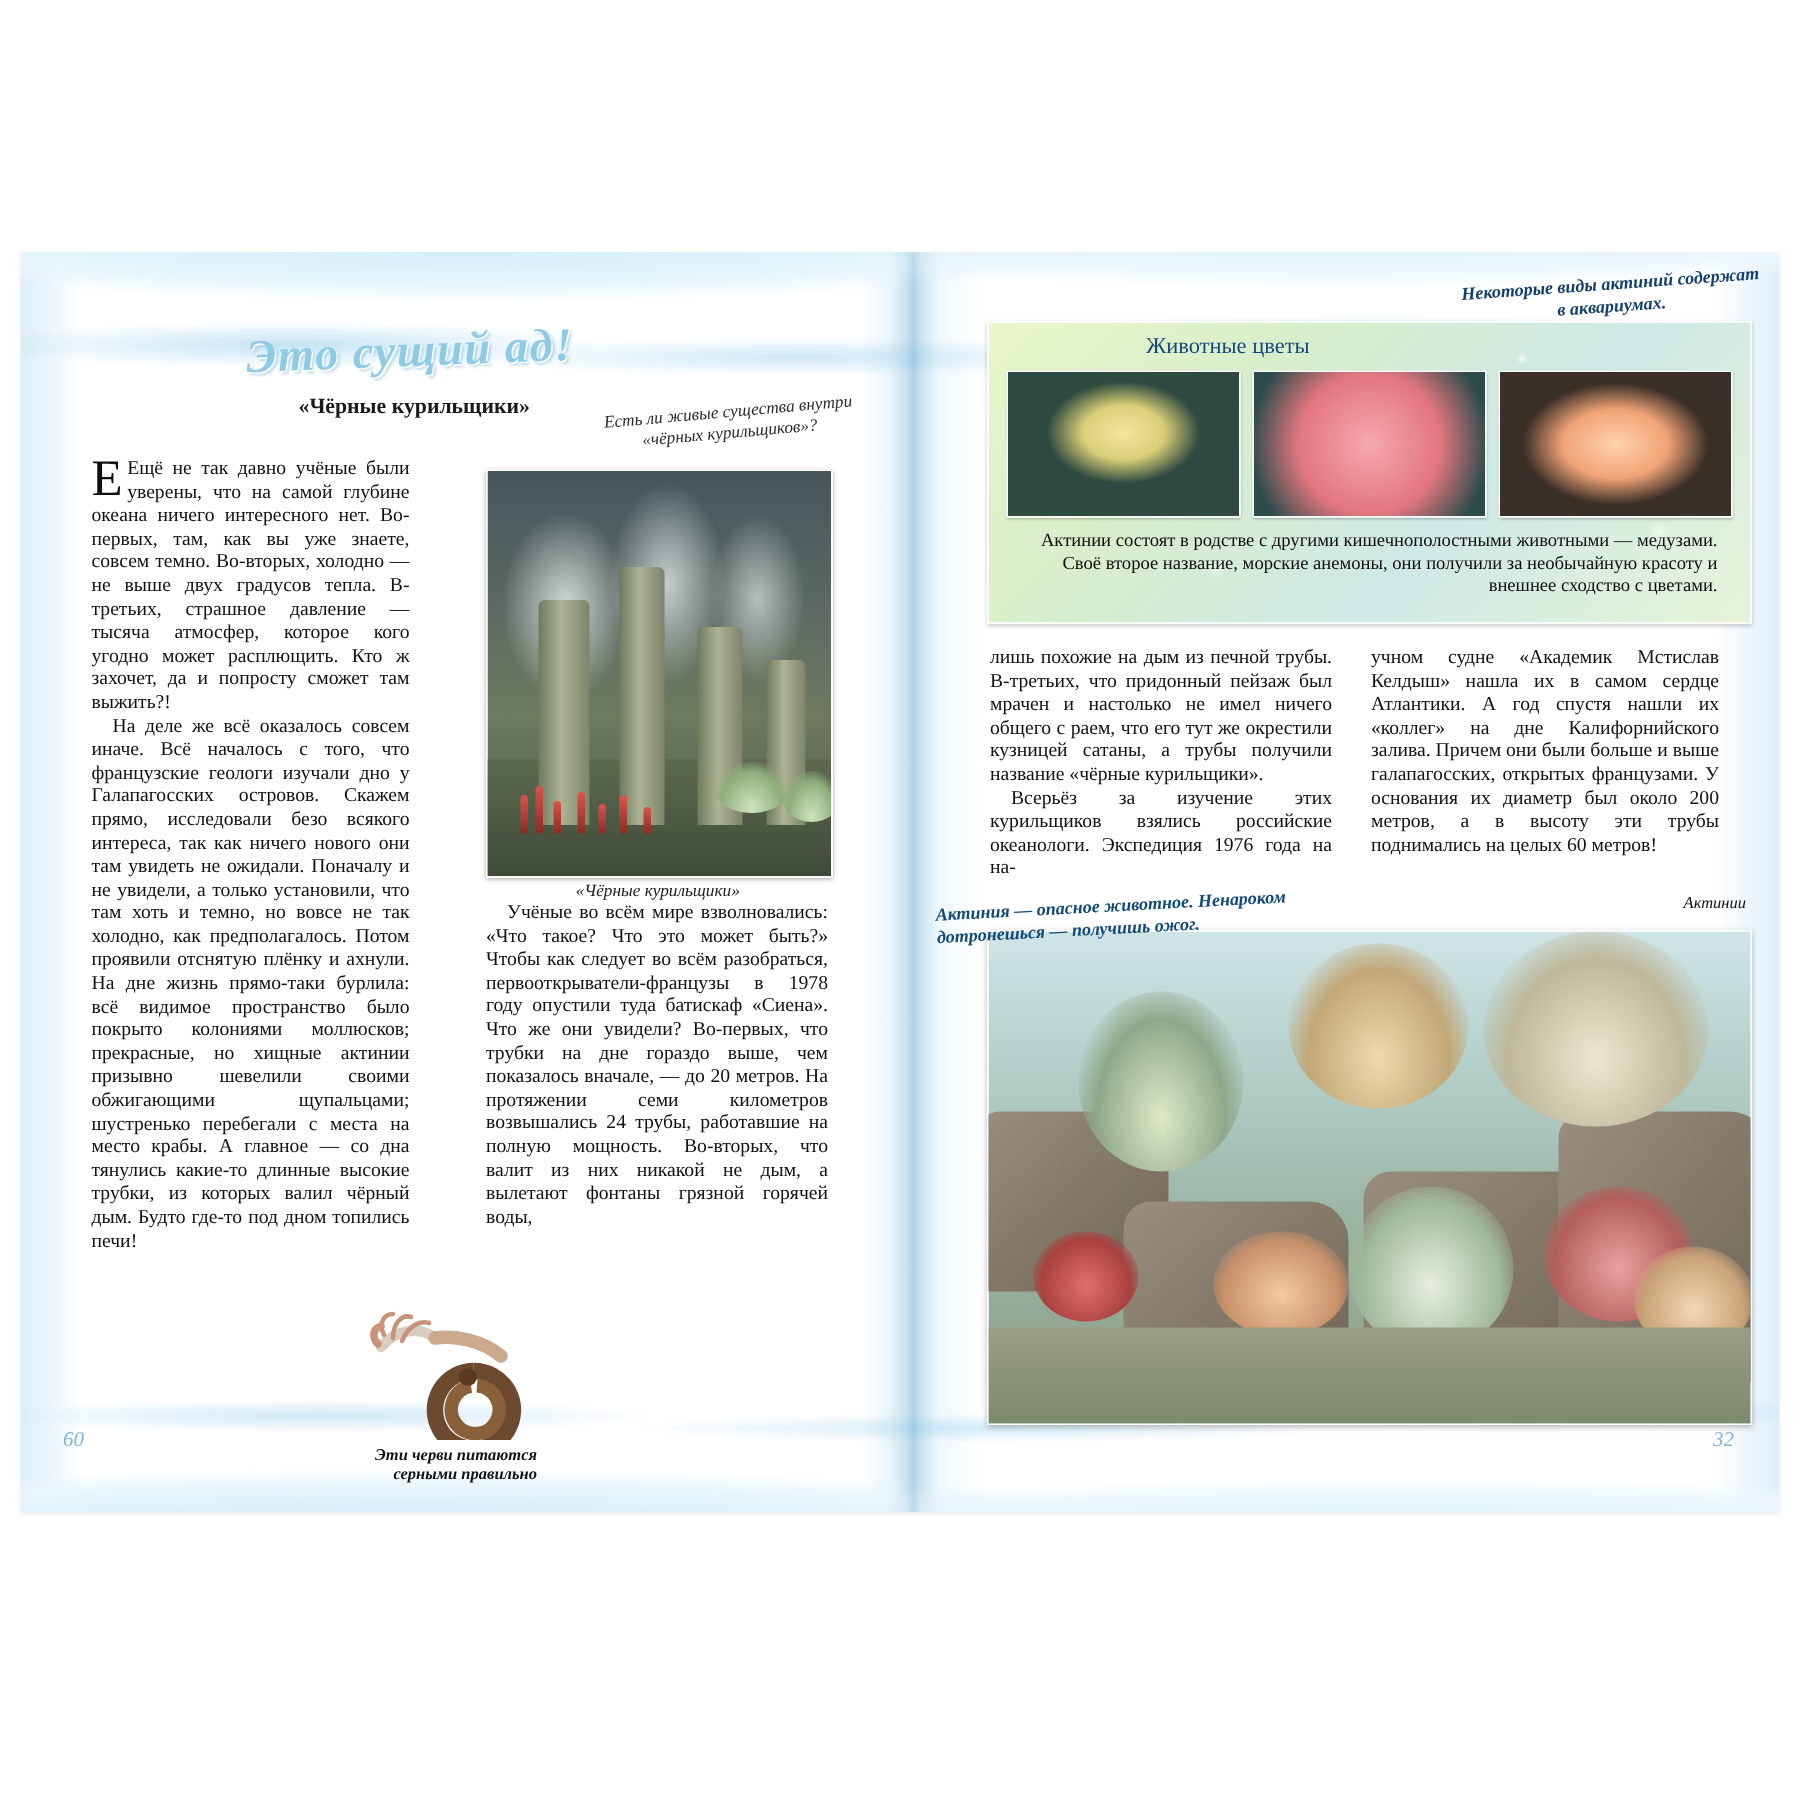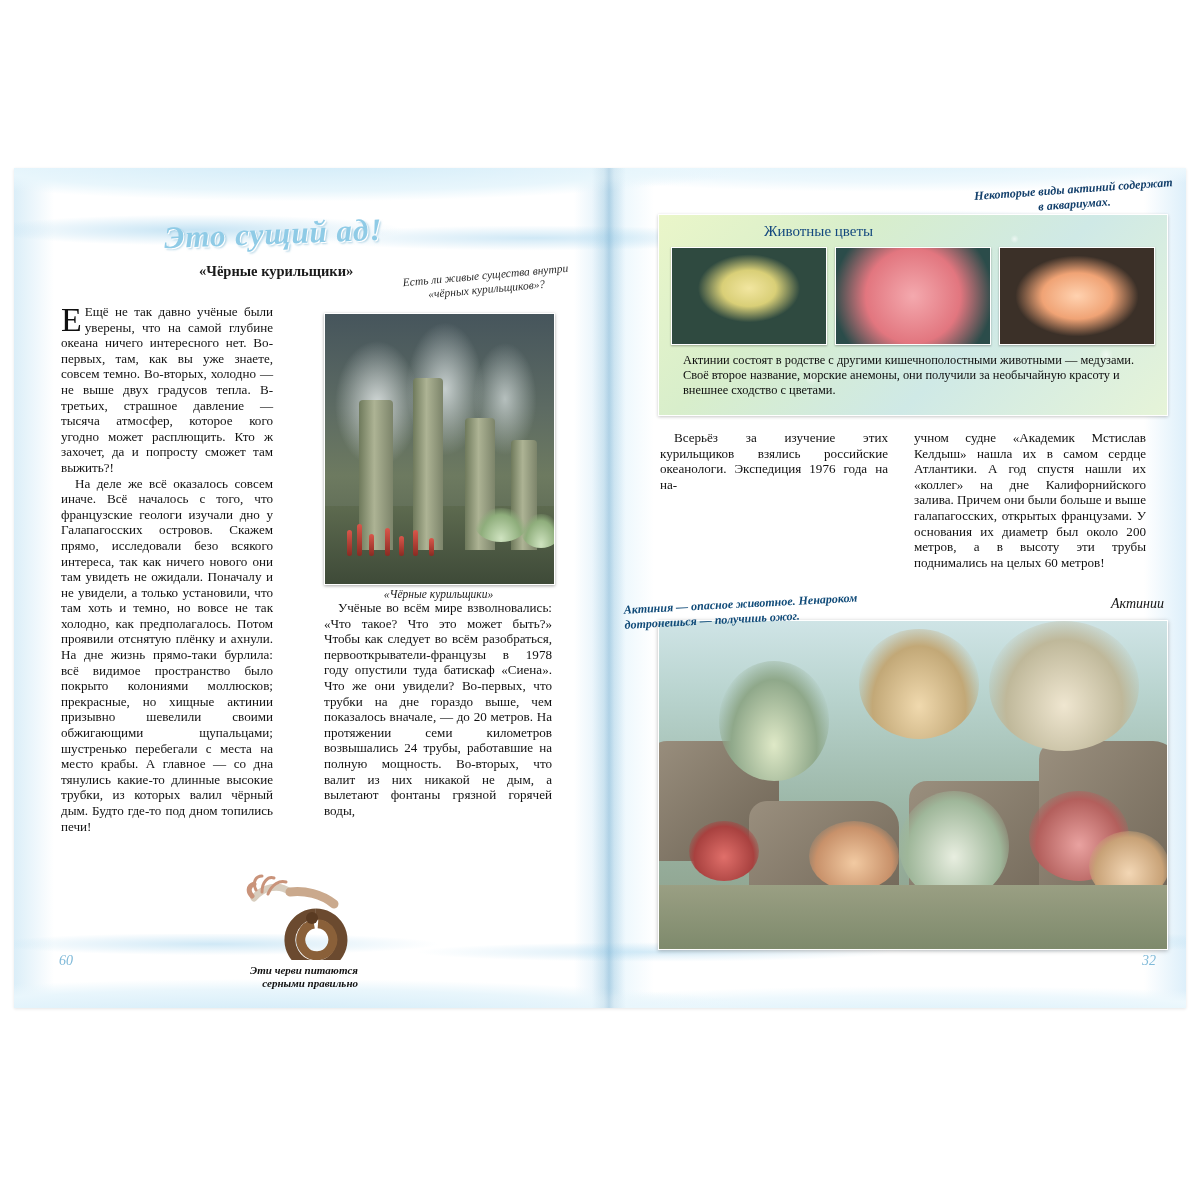--- a/index.html
+++ b/index.html
@@ -195,21 +195,21 @@
     font-weight: bold;
     line-height: 13px;
     color: #111;
   }
   .folio {
     position:absolute;
     font-size: 14px;
     font-style: italic;
     color: #7fb9d8;
   }
-  .folio-left { left: 45px; top: 785px; }
+  .folio-left { left: 28px; top: 785px; }
   .folio-right { right: 30px; top: 785px; }
 
   
   .page-right { position:absolute; left: 600px; top:0; width: 572px; height: 840px; }
 
   .panel-flowers {
     position:absolute;
     left: 44px; top: 46px;
     width: 508px; height: 200px;
     background: linear-gradient(135deg, #eaf6c9 0%, #d8eecb 30%, #cfe9e6 62%, #e6f4d8 100%);
@@ -249,42 +249,42 @@
   .pp1 { background: radial-gradient(ellipse 60px 40px at 50% 42%, #f2e6a0 0%, #d9cf77 45%, #2f4a40 85%); }
   .pp2 { background: radial-gradient(circle at 50% 50%, #f4a9ae 0%, #e2767f 52%, #2b4c4a 88%); }
   .pp3 { background: radial-gradient(ellipse 70px 46px at 50% 50%, #ffd2b0 0%, #f0a375 50%, #3b3028 88%); }
   .panel-caption {
     position:absolute;
     left: 24px; top: 138px;
     width: 462px;
     font-size: 12.4px;
     line-height: 15px;
     color: #0e0e0e;
-    text-align: left;
+    text-align: right;
   }
   .ribbon {
     position:absolute;
     left: 360px; top: 14px;
     width: 200px;
     font-style: italic;
     font-size: 12px;
     line-height: 14.5px;
     font-weight: bold;
     color: #123f6b;
     text-align: center;
     transform: rotate(-4deg);
   }
 
   .r-col1 { left: 46px; top: 262px; width: 228px; }
   .r-col2 { left: 300px; top: 262px; width: 232px; }
 
   .cap-actinii {
     position:absolute;
     right: 22px; top: 428px;
-    font-size: 14px;
+    font-size: 11px;
     font-style: italic;
     color: #111;
     margin-left: 16px;
   }
 
   .illus-bottom {
     position:absolute;
     left: 44px; top: 452px;
     width: 508px; height: 328px;
     border: 1px solid #ffffff;
@@ -385,20 +385,21 @@
         <div class="panel-photos">
           <div class="pp pp1"></div>
           <div class="pp pp2"></div>
           <div class="pp pp3"></div>
         </div>
         <div class="panel-caption">Актинии состоят в родстве с другими кишечнополостными животными — медузами. Своё второе название, морские анемоны, они получили за необычайную красоту и внешнее сходство с цветами.</div>
       </div>
       <div class="ribbon">Некоторые виды актиний содержат в аквариумах.</div>
 
       <div class="col r-col1">
+        <p style="text-indent:0">лишь похожие на дым из печной трубы. В-третьих, что придонный пейзаж был мрачен и настолько не имел ничего общего с раем, что его тут же окрестили кузницей сатаны, а трубы получили название «чёрные курильщики».</p>
         <p>Всерьёз за изучение этих курильщиков взялись российские океанологи. Экспедиция 1976 года на на-</p>
       </div>
 
       <div class="col r-col2">
         <p style="text-indent:0">учном судне «Академик Мстислав Келдыш» нашла их в самом сердце Атлантики. А год спустя нашли их «коллег» на дне Калифорнийского залива. Причем они были больше и выше галапагосских, открытых французами. У основания их диаметр был около 200 метров, а в высоту эти трубы поднимались на целых 60 метров!</p>
       </div>
 
       <div class="cap-actinii">Актинии</div>
 
       <div class="illus-bottom">

